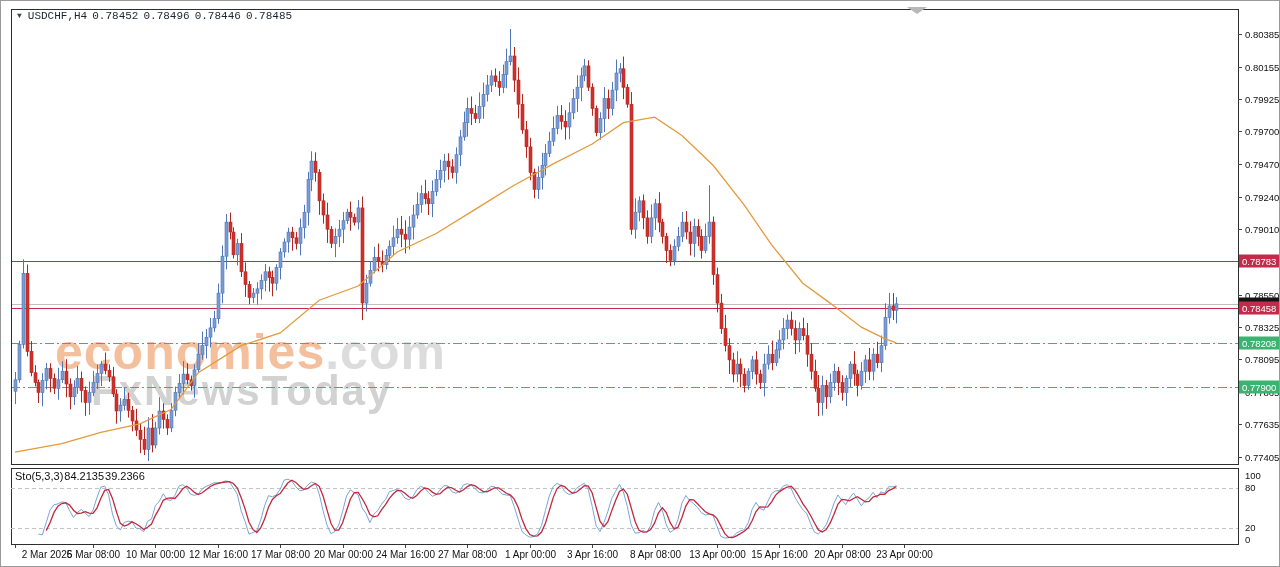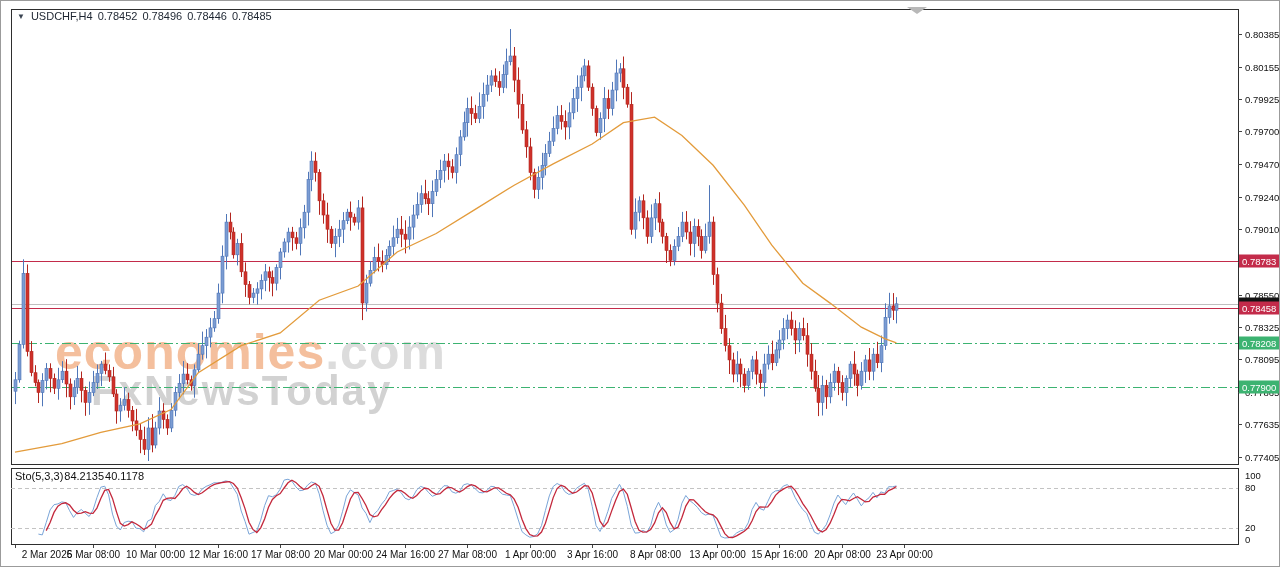--- a/index.html
+++ b/index.html
@@ -5,21 +5,21 @@
   html,body{margin:0;padding:0;background:#ffffff;}
   body{font-family:"Liberation Sans",sans-serif;}
   .screen{position:relative;width:1278px;height:565px;background:#ffffff;border:1px solid #9b9b9b;overflow:hidden;}
   .wm{position:absolute;z-index:1;left:0;top:0;width:100%;height:100%;}
   .wm-line1{position:absolute;left:54px;top:322px;font-size:50px;font-weight:bold;letter-spacing:1px;white-space:nowrap;}
   .wm-brand{color:#f4bf9d;text-align:center;}
   .wm-domain{color:#dcdcdc;margin-top:32px;}
   .wm-line2{position:absolute;left:90px;top:366px;font-size:42px;font-weight:bold;letter-spacing:2px;color:#d2d2d2;white-space:nowrap;}
   #chart-svg{position:absolute;left:0;top:0;z-index:2;}
   .overlay{position:absolute;z-index:3;white-space:nowrap;}
-  .hdr{left:16px;top:9px;font-size:11px;color:#1c2430;}
+  .hdr{left:16px;top:9px;font-size:11px;color:#1c2430;font-family:Liberation Mono, monospace;}
   .hdr .tri{display:inline-block;font-size:8px;color:#3a4452;transform:translateY(-1px);margin-right:6px;cursor:pointer;}
   .hdr span.v{margin-left:5px;}
   .stolbl{left:14px;top:469px;font-size:11px;color:#101010;}
   .stolbl span.v{margin-left:1px;}
 </style>
 </head>
 <body>
 
 <div class="screen">
 
@@ -570,16 +570,16 @@
       <polyline points="37.4,533.1 41.3,533.9 45.2,521.6 49.1,508.9 53.0,503.7 56.9,502.9 60.8,500.9 64.7,501.6 68.6,509.7 72.5,516.4 76.4,511.3 80.3,508.5 84.2,512.2 88.1,515.5 92.0,509.1 95.9,496.7 99.8,486.2 103.7,485.2 107.6,493.8 111.5,513.1 115.4,525.0 119.3,529.0 123.2,521.5 127.1,520.2 131.0,520.7 134.9,527.1 138.8,527.7 142.7,530.8 146.6,520.2 150.5,518.1 154.4,504.5 158.3,500.4 162.2,492.8 166.1,498.6 170.0,499.5 173.9,494.4 177.8,485.4 181.7,483.6 185.6,486.7 189.5,493.1 193.4,494.4 197.3,493.0 201.2,488.0 205.1,485.4 209.0,483.8 212.9,481.8 216.8,481.9 220.7,481.3 224.6,479.9 228.5,480.7 232.4,487.0 236.3,493.2 240.2,510.0 244.1,520.5 248.0,533.2 251.9,531.5 255.8,529.8 259.7,519.1 263.6,504.7 267.5,494.7 271.4,495.8 275.3,493.8 279.2,488.2 283.1,479.1 287.0,478.2 290.9,480.2 294.8,485.8 298.7,489.7 302.6,489.1 306.5,484.2 310.4,481.0 314.3,482.3 318.2,492.8 322.1,509.8 326.0,524.2 329.9,532.7 333.8,530.6 337.7,524.1 341.6,510.3 345.5,495.0 349.4,488.8 353.3,491.5 357.2,494.0 361.1,506.9 365.0,512.4 368.9,521.6 372.8,513.4 376.7,509.5 380.6,503.1 384.5,498.4 388.4,490.7 392.3,489.5 396.2,487.9 400.1,491.6 404.0,497.2 407.9,498.8 411.8,495.9 415.7,488.9 419.6,485.4 423.5,486.8 427.4,491.3 431.3,495.3 435.2,493.7 439.1,489.0 443.0,484.7 446.9,484.9 450.8,490.7 454.7,492.2 458.6,490.4 462.5,483.9 466.4,482.7 470.3,484.2 474.2,487.8 478.1,491.4 482.0,491.9 485.9,489.4 489.8,485.3 493.7,485.8 497.6,489.6 501.5,493.2 505.4,494.0 509.3,494.6 513.2,505.7 517.1,518.2 521.0,530.6 524.9,533.9 528.8,536.2 532.7,535.5 536.6,532.8 540.5,524.6 544.4,509.5 548.3,494.9 552.2,485.5 556.1,482.5 560.0,484.6 563.9,490.7 567.8,493.4 571.7,492.5 575.6,487.2 579.5,484.5 583.4,482.3 587.3,488.5 591.2,505.3 595.1,524.6 599.0,530.5 602.9,521.8 606.8,510.6 610.7,497.4 614.6,490.4 618.5,483.3 622.4,491.0 626.3,505.3 630.2,524.0 634.1,532.1 638.0,531.7 641.9,529.4 645.8,531.5 649.7,524.5 653.6,509.5 657.5,501.3 661.4,509.7 665.3,523.9 669.2,531.4 673.1,528.6 677.0,518.5 680.9,502.2 684.8,494.5 688.7,499.5 692.6,502.6 696.5,506.4 700.4,511.6 704.3,514.1 708.2,513.0 712.1,514.5 716.0,525.3 719.9,535.5 723.8,537.0 727.7,536.7 731.6,535.8 735.5,532.0 739.4,529.9 743.3,528.7 747.2,521.9 751.1,508.5 755.0,501.4 758.9,507.5 762.8,509.2 766.7,500.7 770.6,492.6 774.5,489.9 778.4,489.4 782.3,485.1 786.2,483.6 790.1,487.3 794.0,496.3 797.9,503.0 801.8,508.6 805.7,512.3 809.6,522.6 813.5,531.2 817.4,533.1 821.3,528.8 825.2,523.9 829.1,513.8 833.0,502.1 836.9,494.0 840.8,499.1 844.7,503.6 848.6,497.0 852.5,492.0 856.4,498.2 860.3,504.8 864.2,499.8 868.1,496.7 872.0,491.4 875.9,496.8 879.8,490.9 883.7,492.1 887.6,485.7 891.5,485.8 895.4,484.9" fill="none" stroke="#7AA5D8" stroke-width="1"></polyline>
       <polyline points="45.2,529.6 49.1,521.5 53.0,511.4 56.9,505.2 60.8,502.5 64.7,501.8 68.6,504.1 72.5,509.2 76.4,512.5 80.3,512.1 84.2,510.6 88.1,512.1 92.0,512.3 95.9,507.1 99.8,497.4 103.7,489.4 107.6,488.4 111.5,497.4 115.4,510.6 119.3,522.4 123.2,525.1 127.1,523.6 131.0,520.8 134.9,522.7 138.8,525.2 142.7,528.5 146.6,526.2 150.5,523.1 154.4,514.3 158.3,507.7 162.2,499.3 166.1,497.3 170.0,496.9 173.9,497.5 177.8,493.1 181.7,487.8 185.6,485.2 189.5,487.8 193.4,491.4 197.3,493.5 201.2,491.8 205.1,488.8 209.0,485.7 212.9,483.7 216.8,482.5 220.7,481.7 224.6,481.0 228.5,480.6 232.4,482.5 236.3,487.0 240.2,496.7 244.1,507.9 248.0,521.3 251.9,528.4 255.8,531.5 259.7,526.8 263.6,517.9 267.5,506.2 271.4,498.4 275.3,494.8 279.2,492.6 283.1,487.0 287.0,481.8 290.9,479.2 294.8,481.4 298.7,485.3 302.6,488.2 306.5,487.7 310.4,484.7 314.3,482.5 318.2,485.3 322.1,495.0 326.0,508.9 329.9,522.2 333.8,529.2 337.7,529.1 341.6,521.7 345.5,509.8 349.4,498.0 353.3,491.7 357.2,491.4 361.1,497.5 365.0,504.5 368.9,513.6 372.8,515.8 376.7,514.8 380.6,508.7 384.5,503.7 388.4,497.4 392.3,492.8 396.2,489.4 400.1,489.7 404.0,492.2 407.9,495.8 411.8,497.3 415.7,494.5 419.6,490.1 423.5,487.0 427.4,487.8 431.3,491.1 435.2,493.4 439.1,492.7 443.0,489.1 446.9,486.2 450.8,486.8 454.7,489.3 458.6,491.1 462.5,488.8 466.4,485.6 470.3,483.6 474.2,484.9 478.1,487.8 482.0,490.4 485.9,490.9 489.8,488.9 493.7,486.8 497.6,486.9 501.5,489.5 505.4,492.3 509.3,493.9 513.2,498.1 517.1,506.2 521.0,518.2 524.9,527.6 528.8,533.6 532.7,535.2 536.6,534.8 540.5,531.0 544.4,522.3 548.3,509.6 552.2,496.6 556.1,487.6 560.0,484.2 563.9,485.9 567.8,489.6 571.7,492.2 575.6,491.0 579.5,488.1 583.4,484.7 587.3,485.1 591.2,492.0 595.1,506.1 599.0,520.1 602.9,525.6 606.8,521.0 610.7,509.9 614.6,499.5 618.5,490.4 622.4,488.2 626.3,493.2 630.2,506.8 634.1,520.5 638.0,529.3 641.9,531.1 645.8,530.9 649.7,528.5 653.6,521.9 657.5,511.8 661.4,506.8 665.3,511.6 669.2,521.7 673.1,528.0 677.0,526.2 680.9,516.5 684.8,505.1 688.7,498.7 692.6,498.9 696.5,502.8 700.4,506.9 704.3,510.7 708.2,512.9 712.1,513.9 716.0,517.6 719.9,525.1 723.8,532.6 727.7,536.4 731.6,536.5 735.5,534.8 739.4,532.6 743.3,530.2 747.2,526.8 751.1,519.7 755.0,510.6 758.9,505.8 762.8,506.1 766.7,505.8 770.6,500.8 774.5,494.4 778.4,490.6 782.3,488.1 786.2,486.0 790.1,485.3 794.0,489.1 797.9,495.5 801.8,502.6 805.7,508.0 809.6,514.5 813.5,522.0 817.4,528.9 821.3,531.0 825.2,528.6 829.1,522.2 833.0,513.3 836.9,503.3 840.8,498.4 844.7,498.9 848.6,499.9 852.5,497.5 856.4,495.7 860.3,498.3 864.2,500.9 868.1,500.4 872.0,496.0 875.9,495.0 879.8,493.1 883.7,493.3 887.6,489.6 891.5,487.9 895.4,485.5" fill="none" stroke="#C3283C" stroke-width="1.3"></polyline>
       <polygon points="906,6 926,6 916,13" fill="#b8b8b8"></polygon>
     </svg>
 
   <div class="overlay hdr">
     <span class="tri">▼</span><span>USDCHF,H4</span><span class="v">0.78452</span><span class="v">0.78496</span><span class="v">0.78446</span><span class="v">0.78485</span>
   </div>
 
   <div class="overlay stolbl">
-    <span>Sto(5,3,3)</span><span class="v">84.2135</span><span class="v">40.1178</span>
+    <span>Sto(5,3,3)</span><span class="v">84.2135</span><span class="v">39.2366</span>
   </div>
 
 </div>
 
 </body></html>

